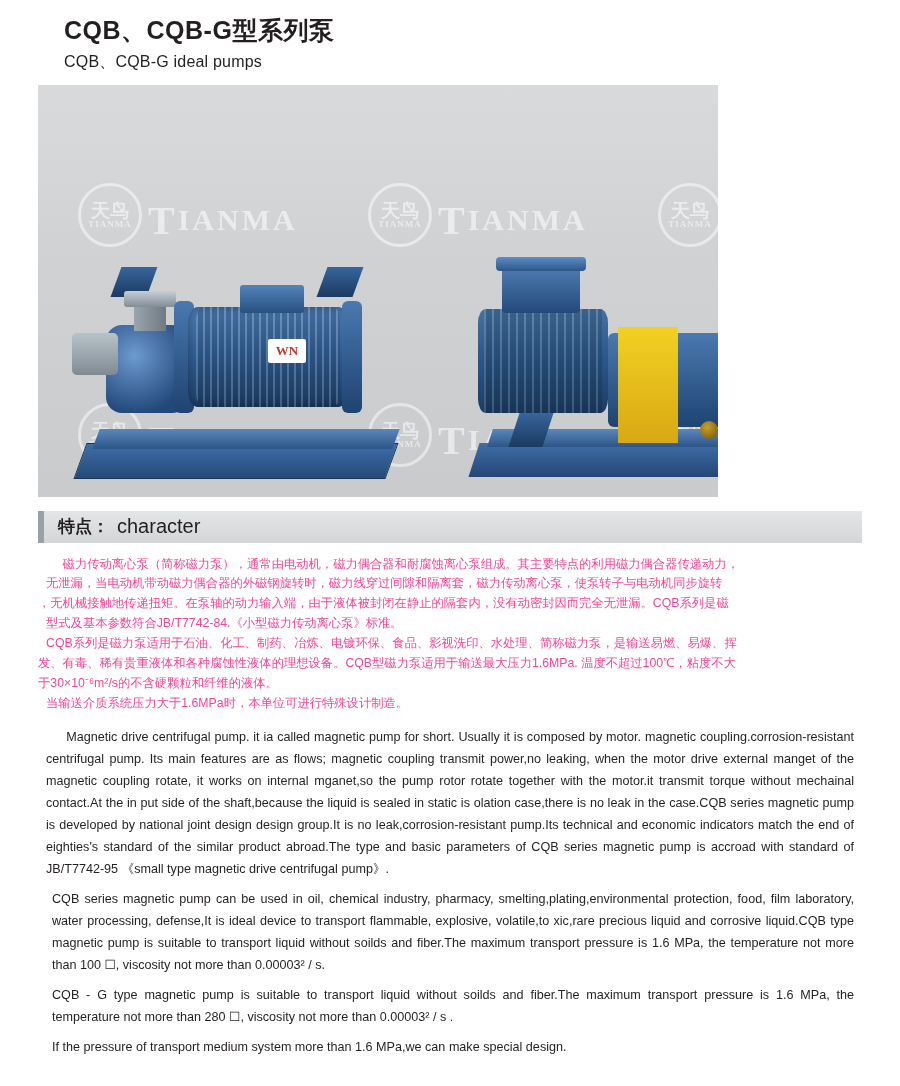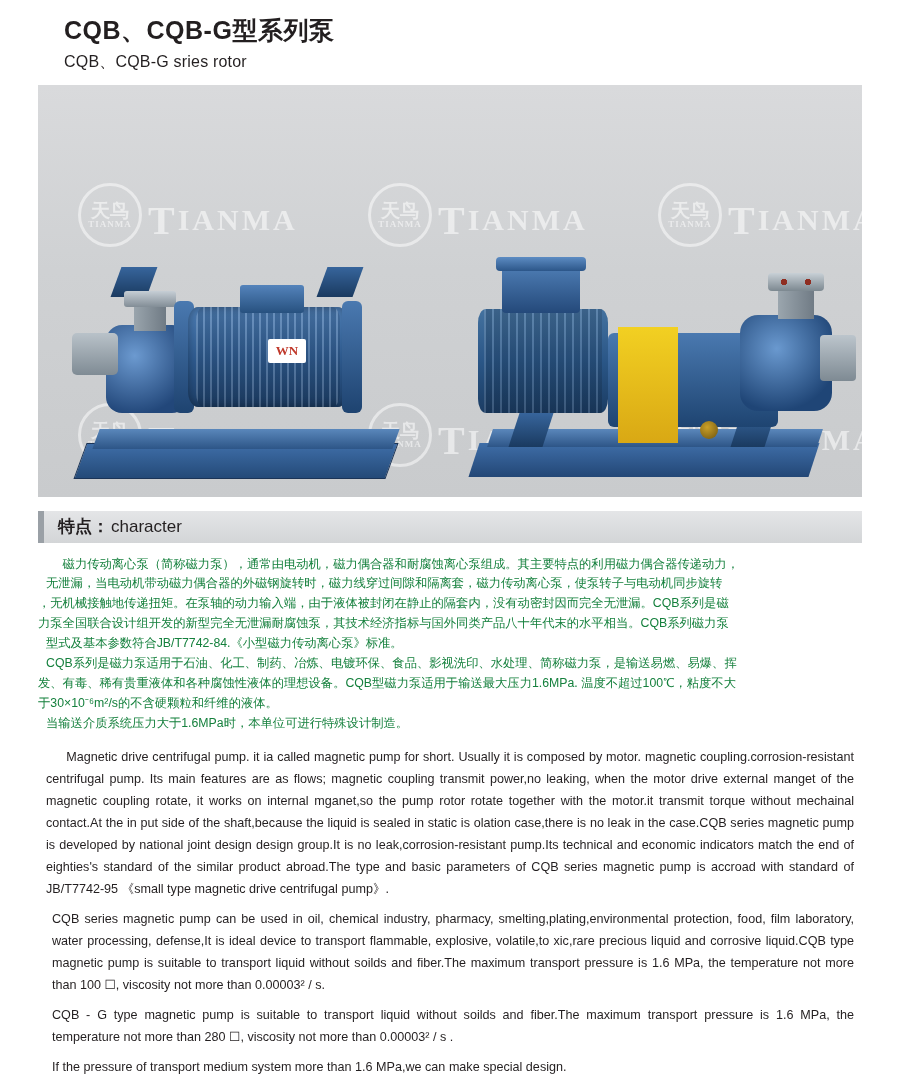--- a/index.html
+++ b/index.html
@@ -34,21 +34,21 @@
     font-size: 16px;
     margin: 5px 0 0 26px;
     color: #231f20;
     font-weight: normal;
     letter-spacing: 0.2px;
   }
 
   
   .photo-box {
     margin-top: 12px;
-    width: 824px;
+    width: 680px;
     height: 412px;
     position: relative;
     overflow: hidden;
     background: linear-gradient(180deg, #d9dadc 0%, #cfd1d3 45%, #c9cbcd 100%);
   }
   .wm-layer {
     position: absolute;
     inset: 0;
     pointer-events: none;
   }
@@ -276,31 +276,31 @@
     align-items: center;
     padding-left: 14px;
   }
   .char-bar .zh {
     font-size: 17px;
     font-weight: bold;
     color: #231f20;
     font-family: Liberation Serif, serif;
   }
   .char-bar .en {
-    font-size: 17px;
-    color: #231f20;
-    margin-left: 2px;
+    font-size: 20px;
+    color: #231f20;
+    margin-left: 8px;
   }
 
   
   .body-cn {
     margin-top: 12px;
     font-size: 12.3px;
     line-height: 1.62;
-    color: #15803d;
+    color: #ec4899;
     text-align: justify;
   }
   .body-cn p { margin: 0; }
   .body-cn p.indent1 { text-indent: 2em; }
   .body-cn p.indent05 { padding-left: 8px; }
 
   .body-en {
     margin-top: 12px;
     font-size: 12.6px;
     line-height: 1.75;
@@ -310,21 +310,21 @@
   .body-en p { margin: 8px; }
   .body-en p.ind { text-indent: 1.6em; }
   .body-en p.sm { padding-left: 6px; }
 </style>
 </head>
 <body>
 
 <div class="page">
 
   <h1 class="title-zh">CQB、CQB-G型系列泵</h1>
-  <div class="title-en">CQB、CQB-G sries rotor</div>
+  <div class="title-en">CQB、CQB-G ideal pumps</div>
 
   <div class="photo-box">
 
     <div class="wm-layer">
       <div class="wm-logo" style="left:40px; top:98px;">
         <span class="cn">天鸟</span>
         <span class="en">TIANMA</span>
       </div>
       <div class="wm" style="left:110px; top:108px;"><span class="big">T</span><span>IANMA</span></div>
 
@@ -395,21 +395,20 @@
 
   <div class="char-bar">
     <span class="zh">特点：</span>
     <span class="en">character</span>
   </div>
 
   <div class="body-cn">
     <p class="indent1">磁力传动离心泵（简称磁力泵），通常由电动机，磁力偶合器和耐腐蚀离心泵组成。其主要特点的利用磁力偶合器传递动力，</p>
     <p class="indent05">无泄漏，当电动机带动磁力偶合器的外磁钢旋转时，磁力线穿过间隙和隔离套，磁力传动离心泵，使泵转子与电动机同步旋转</p>
     <p>，无机械接触地传递扭矩。在泵轴的动力输入端，由于液体被封闭在静止的隔套内，没有动密封因而完全无泄漏。CQB系列是磁</p>
-    <p>力泵全国联合设计组开发的新型完全无泄漏耐腐蚀泵，其技术经济指标与国外同类产品八十年代末的水平相当。CQB系列磁力泵</p>
     <p class="indent05">型式及基本参数符合JB/T7742-84.《小型磁力传动离心泵》标准。</p>
     <p class="indent05">CQB系列是磁力泵适用于石油、化工、制药、冶炼、电镀环保、食品、影视洗印、水处理、简称磁力泵，是输送易燃、易爆、挥</p>
     <p>发、有毒、稀有贵重液体和各种腐蚀性液体的理想设备。CQB型磁力泵适用于输送最大压力1.6MPa. 温度不超过100℃，粘度不大</p>
     <p>于30×10⁻⁶m²/s的不含硬颗粒和纤维的液体。</p>
     <p class="indent05">当输送介质系统压力大于1.6MPa时，本单位可进行特殊设计制造。</p>
   </div>
 
   <div class="body-en">
     <p class="ind">Magnetic drive centrifugal pump. it ia called magnetic pump for short. Usually it is composed by motor. magnetic coupling.corrosion-resistant centrifugal pump. Its main features are as flows; magnetic coupling transmit power,no leaking, when the motor drive external manget of the magnetic coupling rotate, it works on internal  mganet,so the pump rotor rotate together with the motor.it transmit torque without mechainal contact.At the in put side of the shaft,because the liquid is sealed in static is olation case,there is no leak in the case.CQB series magnetic pump is developed by national joint design design group.It is no leak,corrosion-resistant pump.Its technical and economic indicators match the end of eighties's standard of the similar product abroad.The type and basic parameters of CQB series magnetic pump is accroad with standard of JB/T7742-95 《small type magnetic drive centrifugal pump》.</p>
     <p class="sm">CQB series magnetic pump can be used in oil, chemical industry, pharmacy, smelting,plating,environmental protection, food, film laboratory, water processing, defense,It is ideal device to transport flammable,  explosive, volatile,to xic,rare precious liquid and corrosive liquid.CQB type magnetic pump is suitable to transport liquid without soilds and fiber.The maximum transport pressure is 1.6 MPa, the temperature not more than 100 ☐, viscosity not more than 0.00003² / s.</p>

